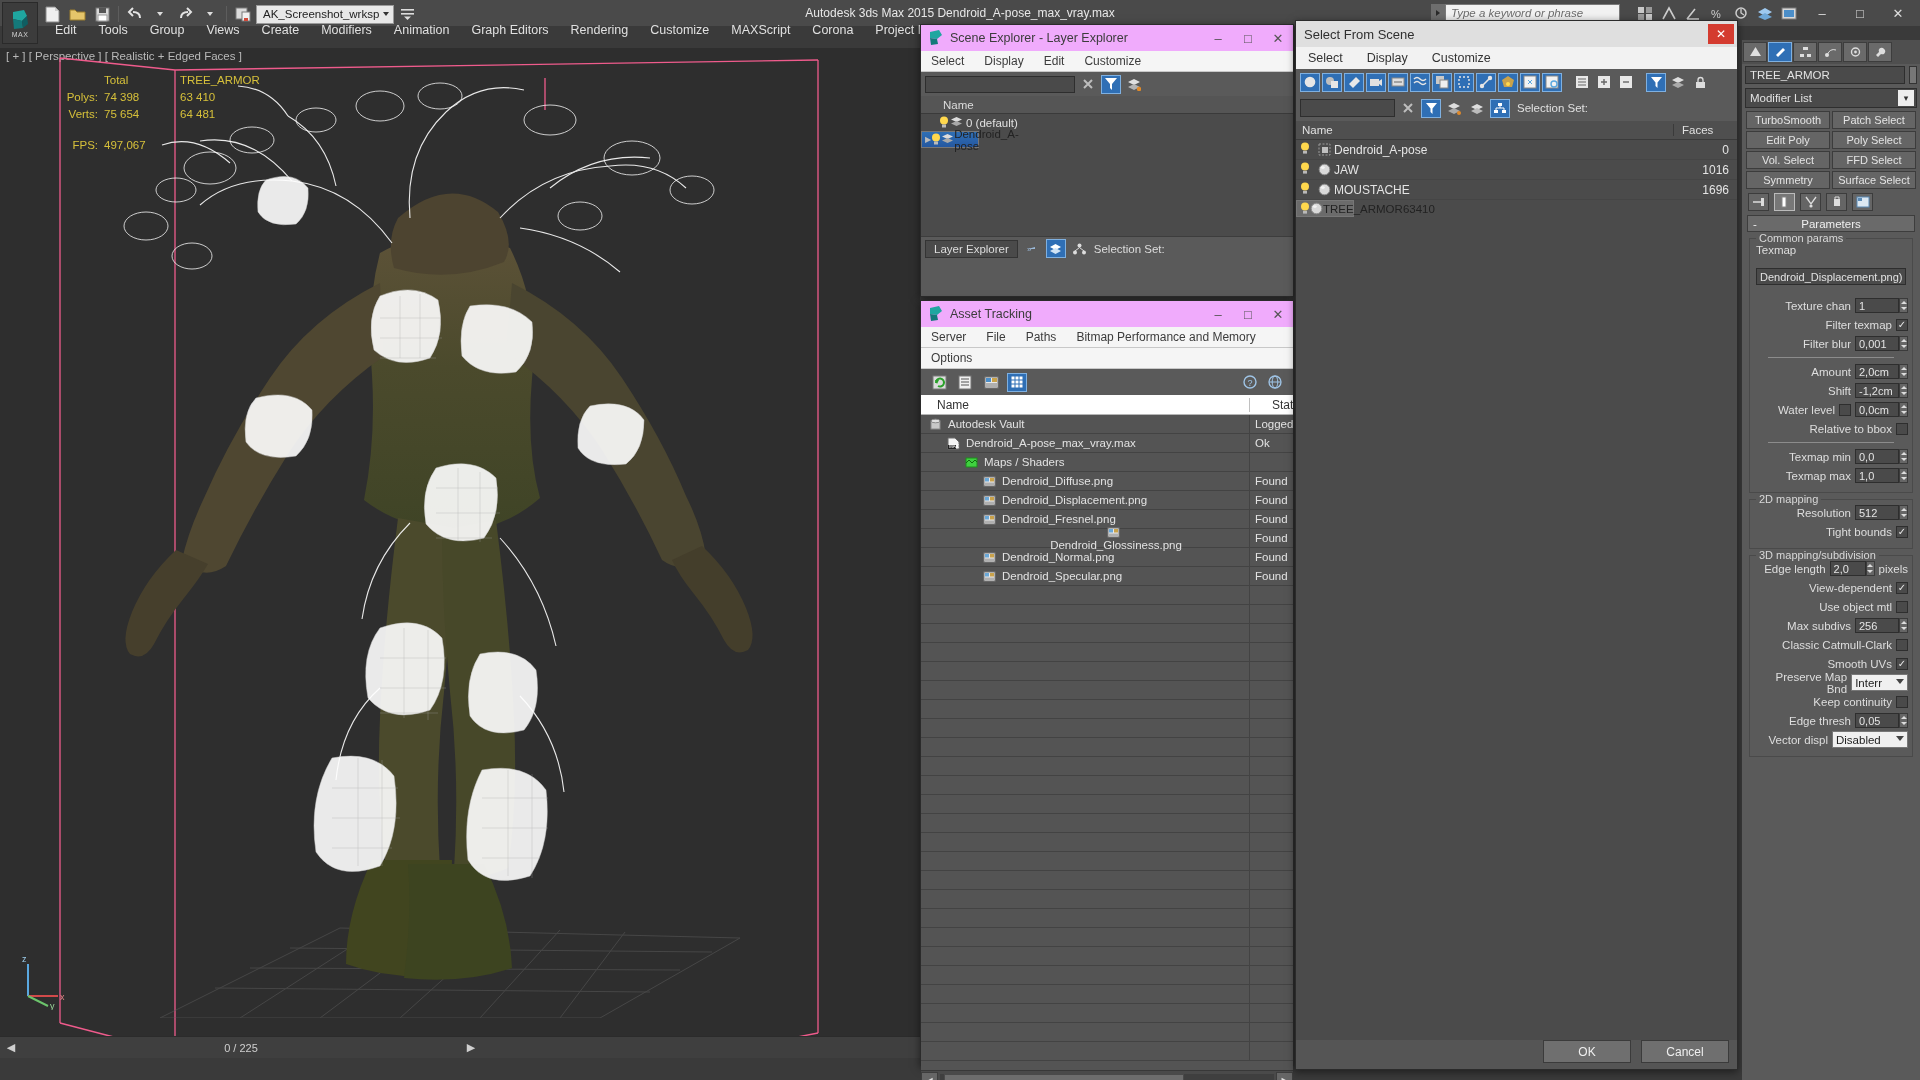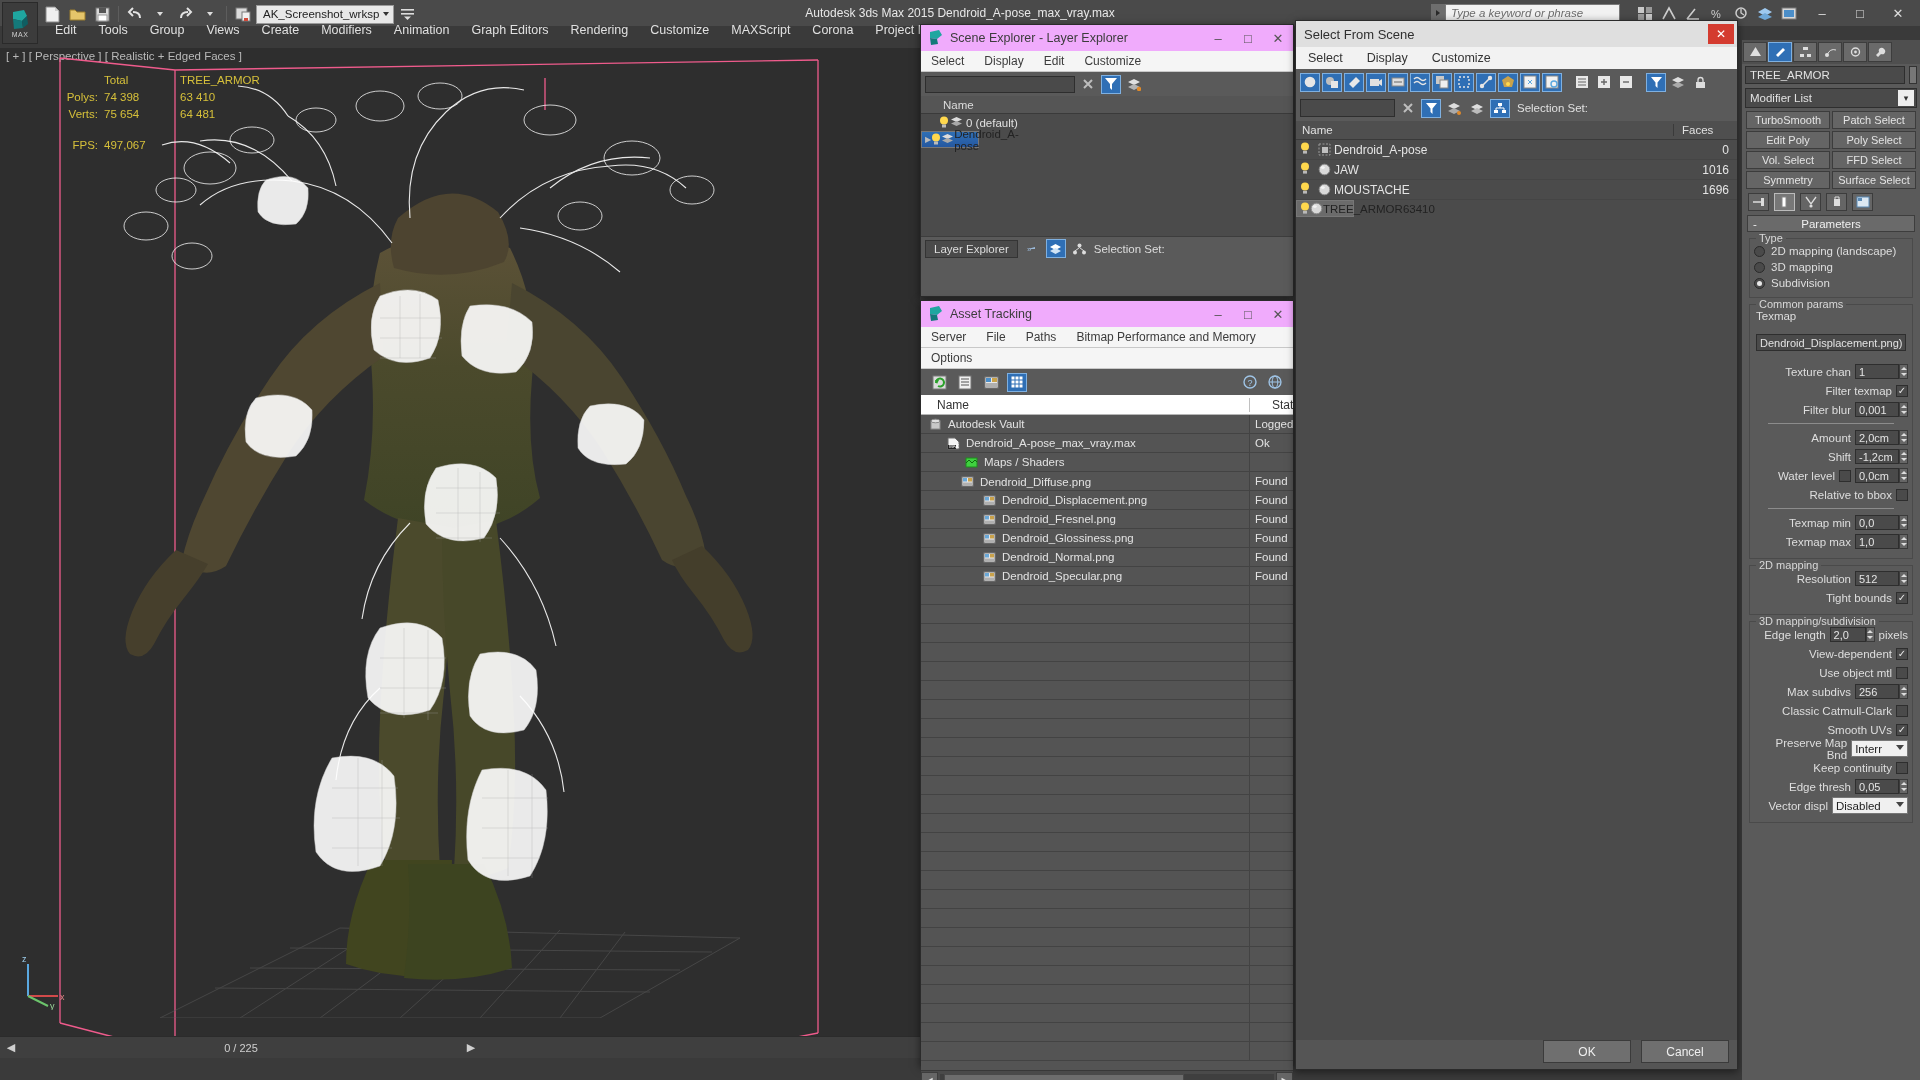--- a/index.html
+++ b/index.html
@@ -702,21 +702,21 @@
           <div class="nm" style="padding-left: 44px;">
             <span class="fi"><svg width="13" height="13" viewBox="0 0 13 13">
                 <rect x="1" y="2" width="11" height="9" fill="#3fd13f" stroke="#1f8a1f"></rect>
                 <path d="M1 7 4 4l3 3 3-3 2 2" stroke="#0f6a0f" fill="none"></path>
               </svg></span>
             <span>Maps / Shaders</span>
           </div>
           <div class="st"></div>
         </div>
         <div class="at-row">
-          <div class="nm" style="padding-left: 40px; align-items: flex-end;">
+          <div class="nm" style="padding-left: 62px;">
             <span class="fi"><svg width="13" height="13" viewBox="0 0 13 13">
                 <rect x="1" y="2" width="11" height="9" fill="#e8e8e8" stroke="#7a7a7a"></rect>
                 <rect x="2" y="3" width="4" height="3.5" fill="#6aa8d8"></rect>
                 <rect x="7" y="3" width="4" height="3.5" fill="#c9a24b"></rect>
                 <rect x="2" y="7.5" width="9" height="2.5" fill="#b0b0b0"></rect>
               </svg></span>
             <span style="color: rgb(226, 226, 226);">Dendroid_Diffuse.png</span>
           </div>
           <div class="st">Found</div>
         </div>
@@ -738,21 +738,21 @@
                 <rect x="1" y="2" width="11" height="9" fill="#e8e8e8" stroke="#7a7a7a"></rect>
                 <rect x="2" y="3" width="4" height="3.5" fill="#6aa8d8"></rect>
                 <rect x="7" y="3" width="4" height="3.5" fill="#c9a24b"></rect>
                 <rect x="2" y="7.5" width="9" height="2.5" fill="#b0b0b0"></rect>
               </svg></span>
             <span style="color: rgb(226, 226, 226);">Dendroid_Fresnel.png</span>
           </div>
           <div class="st">Found</div>
         </div>
         <div class="at-row">
-          <div class="nm" style="padding-left: 62px;">
+          <div class="nm" style="padding-left: 62px; flex-direction: column;">
             <span class="fi"><svg width="13" height="13" viewBox="0 0 13 13">
                 <rect x="1" y="2" width="11" height="9" fill="#e8e8e8" stroke="#7a7a7a"></rect>
                 <rect x="2" y="3" width="4" height="3.5" fill="#6aa8d8"></rect>
                 <rect x="7" y="3" width="4" height="3.5" fill="#c9a24b"></rect>
                 <rect x="2" y="7.5" width="9" height="2.5" fill="#b0b0b0"></rect>
               </svg></span>
             <span style="color: rgb(226, 226, 226);">Dendroid_Glossiness.png</span>
           </div>
           <div class="st">Found</div>
         </div>
@@ -1197,37 +1197,20 @@
           </svg>
         </div>
     </div>
 
     <div class="roll">
       <div class="roll-hd">
         <span class="mn">-</span>
         <span>Parameters</span>
       </div>
 
-      <div class="grp">
-        <div class="gl">Type</div>
-        <div class="radio">
-          <span class="dot"></span>
-          <span>2D mapping (landscape)</span>
-        </div>
-        <div class="radio">
-          <span class="dot"></span>
-          <span>3D mapping</span>
-        </div>
-        <div class="radio">
-          <span class="dot">
-              <i></i>
-            </span>
-          <span>Subdivision</span>
-        </div>
-      </div>
 
       <div class="grp">
         <div class="gl">Common params</div>
         <div style="font-size:11.5px;color:#dedede;margin:1px 2px">Texmap</div>
         <div class="texfld">Dendroid_Displacement.png)</div>
         <div class="row">
           <span class="lb r">Texture chan</span>
           <span class="spin">
             <input value="1" style="">
             <span class="ar">

